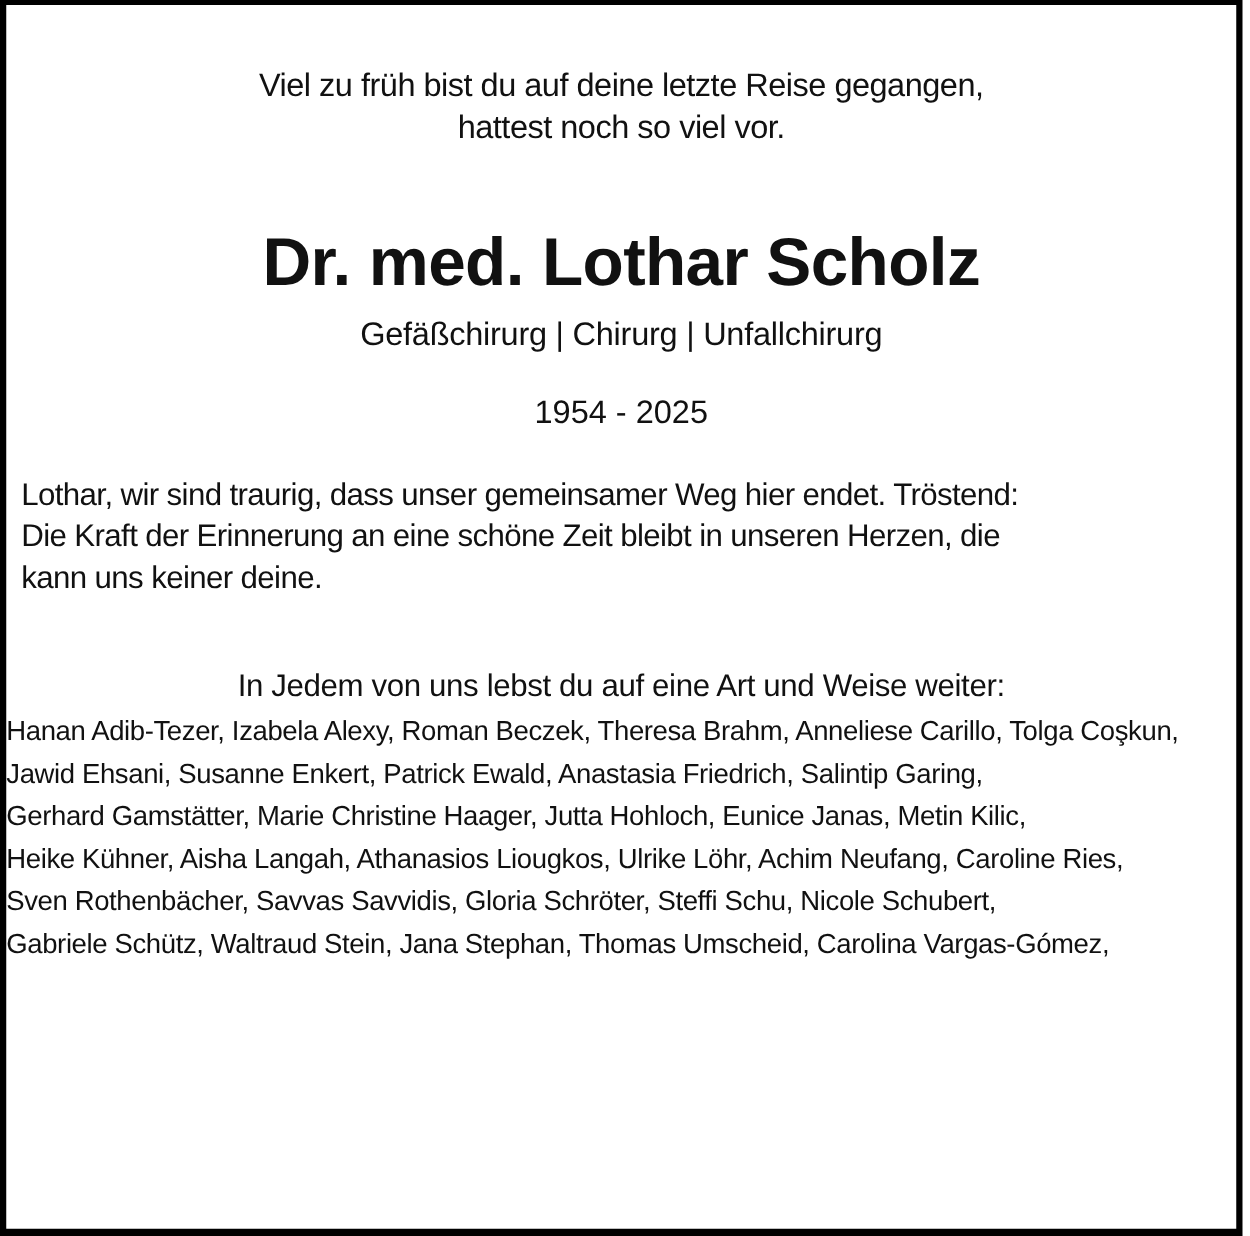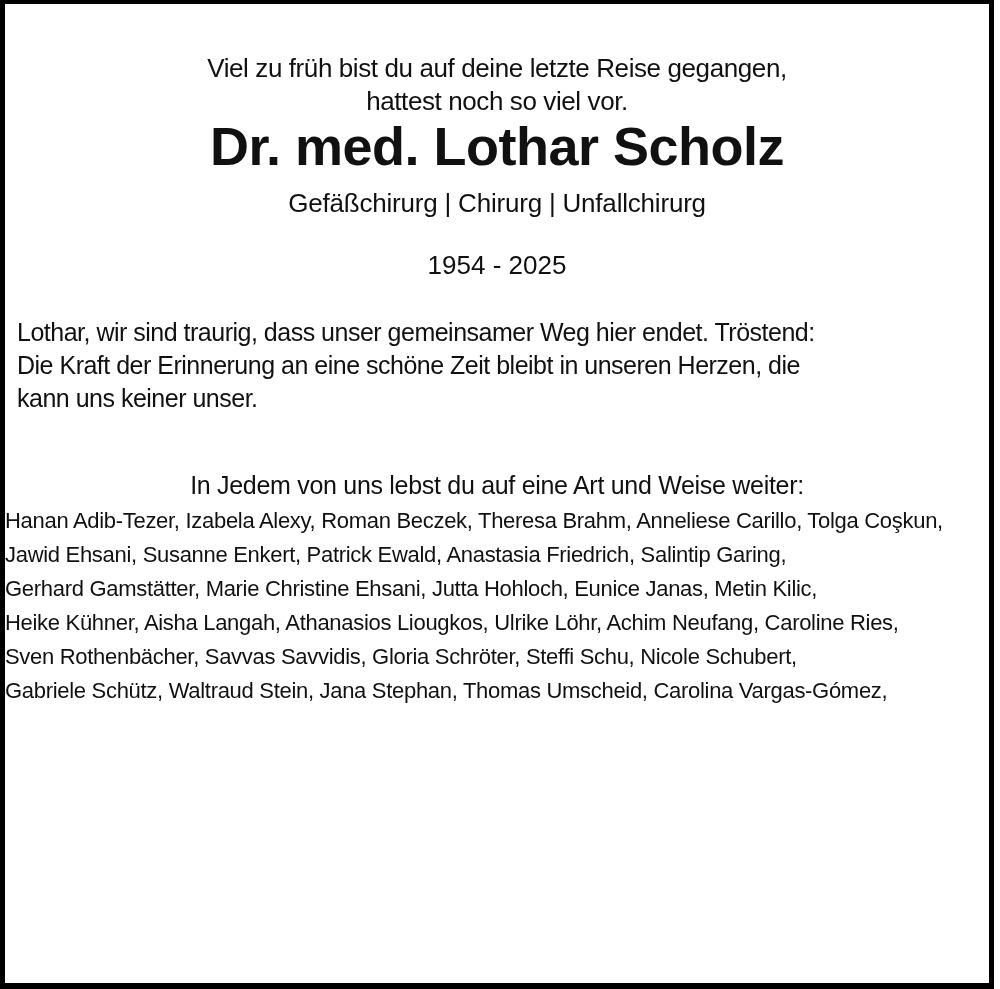--- a/index.html
+++ b/index.html
@@ -24,20 +24,21 @@
 
   .epigraph {
     margin-top: 48px;
     text-align: center;
     font-size: 26px;
     line-height: 33px;
     letter-spacing: -0.4px;
   }
 
   .headline {
+    margin-top: 64px;
     text-align: center;
     font-size: 54px;
     line-height: 56px;
     font-weight: bold;
     letter-spacing: -0.5px;
   }
 
   .professions {
     margin-top: 12px;
     text-align: center;
@@ -93,27 +94,27 @@
   <div class="headline line">Dr. med. Lothar Scholz</div>
 
   <div class="professions line">Gefäßchirurg | Chirurg | Unfallchirurg</div>
 
   <div class="years line">1954 - 2025</div>
 
 
   <div class="paragraph paragraph-2">
     <div class="line">Lothar, wir sind traurig, dass unser gemeinsamer Weg hier endet. Tröstend:</div>
     <div class="line">Die Kraft der Erinnerung an eine schöne Zeit bleibt in unseren Herzen, die</div>
-    <div class="line">kann uns keiner unser.</div>
+    <div class="line">kann uns keiner deine.</div>
   </div>
 
   <div class="closing-intro line">In Jedem von uns lebst du auf eine Art und Weise weiter:</div>
 
   <div class="mourners">
     <div class="line">Hanan Adib-Tezer, Izabela Alexy, Roman Beczek, Theresa Brahm, Anneliese Carillo, Tolga Coşkun,</div>
     <div class="line">Jawid Ehsani, Susanne Enkert, Patrick Ewald, Anastasia Friedrich, Salintip Garing,</div>
-    <div class="line">Gerhard Gamstätter, Marie Christine Ehsani, Jutta Hohloch, Eunice Janas, Metin Kilic,</div>
+    <div class="line">Gerhard Gamstätter, Marie Christine Haager, Jutta Hohloch, Eunice Janas, Metin Kilic,</div>
     <div class="line">Heike Kühner, Aisha Langah, Athanasios Liougkos, Ulrike Löhr, Achim Neufang, Caroline Ries,</div>
     <div class="line">Sven Rothenbächer, Savvas Savvidis, Gloria Schröter, Steffi Schu, Nicole Schubert,</div>
     <div class="line">Gabriele Schütz, Waltraud Stein, Jana Stephan, Thomas Umscheid, Carolina Vargas-Gómez,</div>
   </div>
 
 </div>
 
 </body></html>

